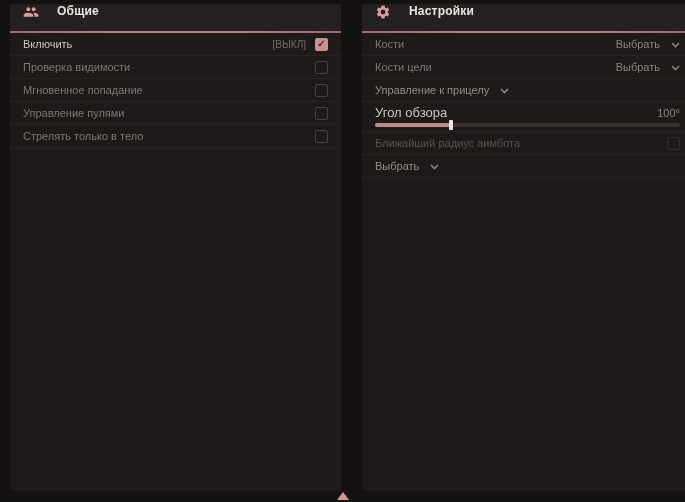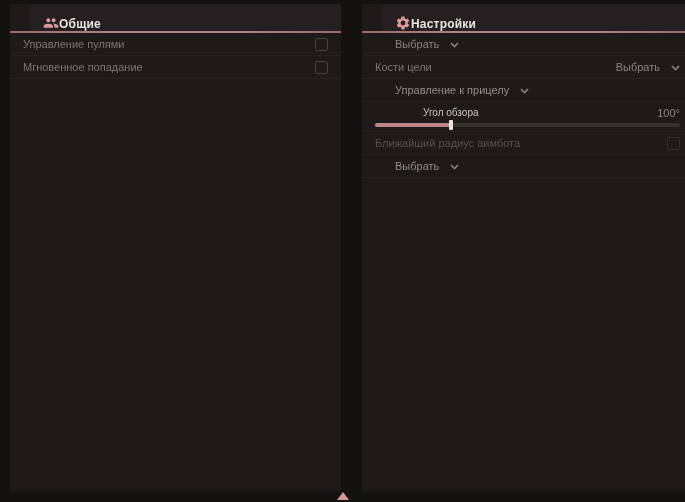--- a/index.html
+++ b/index.html
@@ -8,22 +8,22 @@
     position:relative; width:685px; height:502px; overflow:hidden;
     background:#141211; font-family:"Liberation Sans", sans-serif;
   }
   .panel {
     position:absolute; top:4px; width:331px; height:487px;
     background:#1d1a19; border-radius:3px; overflow:hidden;
   }
   .panel-left  { left:10px; }
   .panel-right { left:362px; }
   .panel-header {
-    display:flex; align-items:flex-end; gap:0;
-    height:27px; padding:0 13px; background:#242021;margin-left:20px;
+    display:flex; align-items:flex-start; gap:18px;
+    height:27px; padding:0 13px; background:#242021;
   }
   .panel-title { color:#e9e4de; font-size:12px; font-weight:bold; letter-spacing:.2px; }
   .hdr-icon { width:16px; height:16px; flex:0 0 auto; }
   .hdr-icon svg { display:block; width:16px; height:16px; fill:#dc9b9a; }
   .divider { height:2px; background:linear-gradient(90deg,#9a6a69,#b58180 30%,#b58180 70%,#9a6a69); }
 
   .row {
     display:flex; align-items:center; height:23px; padding:0 13px;
     border-bottom:1px solid rgba(255,255,255,.045);
   }
@@ -34,28 +34,28 @@
 
   .checkbox {
     width:13px; height:13px; border:1px solid #444140; border-radius:2px;
     display:flex; align-items:center; justify-content:center; flex:0 0 auto;
   }
   .checkbox .tick { display:none; font-size:10px; font-weight:bold; color:#47292b; line-height:1; }
   .checkbox.checked { background:#c99190; border-color:#c99190; }
   .checkbox.checked .tick { display:block; }
   .row.disabled .checkbox { border-color:#332f2e; }
 
-  .value { font-size:11px; color:#8b837c; white-space:nowrap;margin-left:20px; }
+  .value { font-size:11px; color:#8b837c; white-space:nowrap; }
   .row.active .value { color:#948c85; }
   .chevron { margin-left:11px; flex:0 0 auto; width:9px; height:9px; }
   .chevron svg { display:block; width:9px; height:9px; stroke:#8b837c; stroke-width:1.6; fill:none; }
 
   .srow { padding:2px 13px 0; height:30px; border-bottom:1px solid rgba(255,255,255,.045); }
   .srow-top { display:flex; align-items:center; height:17px; }
-  .srow-top .label { flex:1; font-size:10px; color:#ccc6bf;margin-left:48px; }
+  .srow-top .label { flex:1; font-size:13px; color:#ccc6bf; }
   .track { position:relative; height:4px; margin-top:2px; background:#35312d; border-radius:2px; }
   .fill  { height:100%; background:#bd8886; border-radius:2px; }
   .thumb {
     position:absolute; top:-3px; width:4px; height:10px;
     background:#eae5df; border-radius:1px;
   }
   .scroll-up-indicator {
     position:absolute; left:337px; top:492px; width:0; height:0;
     border-left:6px solid transparent; border-right:6px solid transparent;
     border-bottom:8px solid #d49795;
@@ -70,42 +70,58 @@
     <div class="panel-header">
       <span class="hdr-icon">
         <svg viewBox="0 0 24 24">
             <path d="M16 11c1.66 0 2.99-1.34 2.99-3S17.66 5 16 5c-1.66 0-3 1.34-3 3s1.34 3 3 3zm-8 0c1.66 0 2.99-1.34 2.99-3S9.66 5 8 5C6.34 5 5 6.34 5 8s1.34 3 3 3zm0 2c-2.33 0-7 1.17-7 3.5V19h14v-2.5c0-2.33-4.67-3.5-7-3.5zm8 0c-.29 0-.62.02-.97.05 1.16.84 1.97 1.97 1.97 3.45V19h6v-2.5c0-2.33-4.67-3.5-7-3.5z"></path>
           </svg>
       </span>
       <span class="panel-title">Общие</span>
     </div>
     <div class="divider"></div>
 
+    <div class="row active">
+      <span class="label">Включить</span>
+      <span class="hotkey">[ВЫКЛ]</span>
+      <span class="checkbox checked">
+          <span class="tick">✓</span>
+        </span>
+    </div>
+    <div class="row">
+      <span class="label">Проверка видимости</span>
+      <span class="checkbox"></span>
+    </div>
+    <div class="row">
+      <span class="label">Мгновенное попадание</span>
+      <span class="checkbox"></span>
+    </div>
     <div class="row">
       <span class="label">Управление пулями</span>
       <span class="checkbox"></span>
     </div>
     <div class="row">
-      <span class="label">Мгновенное попадание</span>
+      <span class="label">Стрелять только в тело</span>
       <span class="checkbox"></span>
     </div>
   </div>
 
   <div class="panel panel-right">
     <div class="panel-header">
       <span class="hdr-icon">
         <svg viewBox="0 0 24 24">
             <path d="M19.14 12.94c.04-.3.06-.61.06-.94 0-.32-.02-.64-.07-.94l2.03-1.58a.49.49 0 0 0 .12-.61l-1.92-3.32a.49.49 0 0 0-.59-.22l-2.39.96c-.5-.38-1.03-.7-1.62-.94l-.36-2.54a.48.48 0 0 0-.48-.41h-3.84c-.24 0-.43.17-.47.41l-.36 2.54c-.59.24-1.13.57-1.62.94l-2.39-.96a.49.49 0 0 0-.59.22L2.74 8.87c-.12.21-.08.47.12.61l2.03 1.58c-.05.3-.09.63-.09.94s.02.64.07.94l-2.03 1.58a.49.49 0 0 0-.12.61l1.92 3.32c.12.22.37.29.59.22l2.39-.96c.5.38 1.03.7 1.62.94l.36 2.54c.05.24.24.41.48.41h3.84c.24 0 .44-.17.47-.41l.36-2.54c.59-.24 1.13-.56 1.62-.94l2.39.96c.22.08.47 0 .59-.22l1.92-3.32c.12-.22.07-.47-.12-.61l-2.01-1.58zM12 15.6a3.6 3.6 0 1 1 0-7.2 3.6 3.6 0 0 1 0 7.2z"></path>
           </svg>
       </span>
       <span class="panel-title">Настройки</span>
     </div>
     <div class="divider"></div>
 
     <div class="row">
+      <span class="label">Кости</span>
       <span class="value">Выбрать</span>
       <span class="chevron">
           <svg viewBox="0 0 9 9">
             <polyline points="1,3 4.5,6.5 8,3"></polyline>
           </svg>
         </span>
     </div>
     <div class="row">
       <span class="label">Кости цели</span>
       <span class="value">Выбрать</span>

